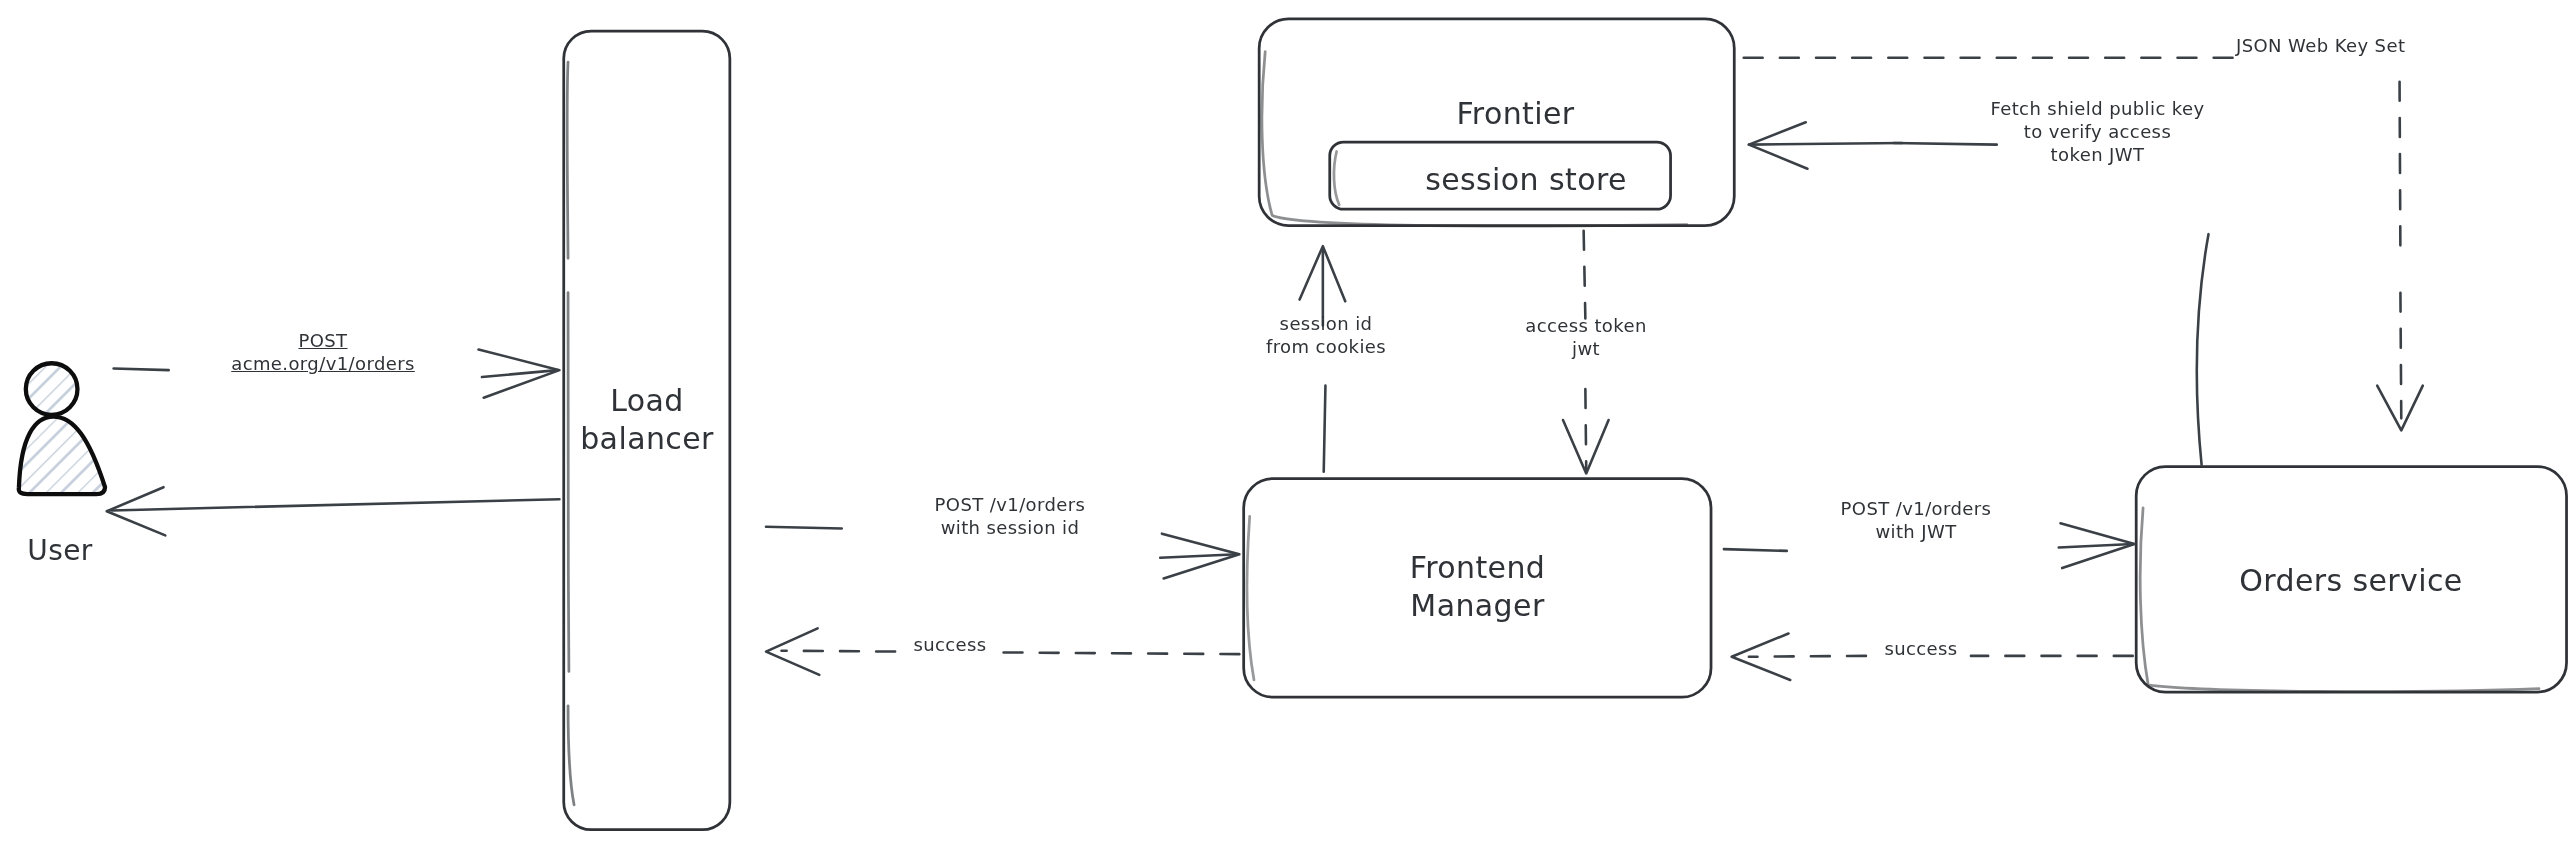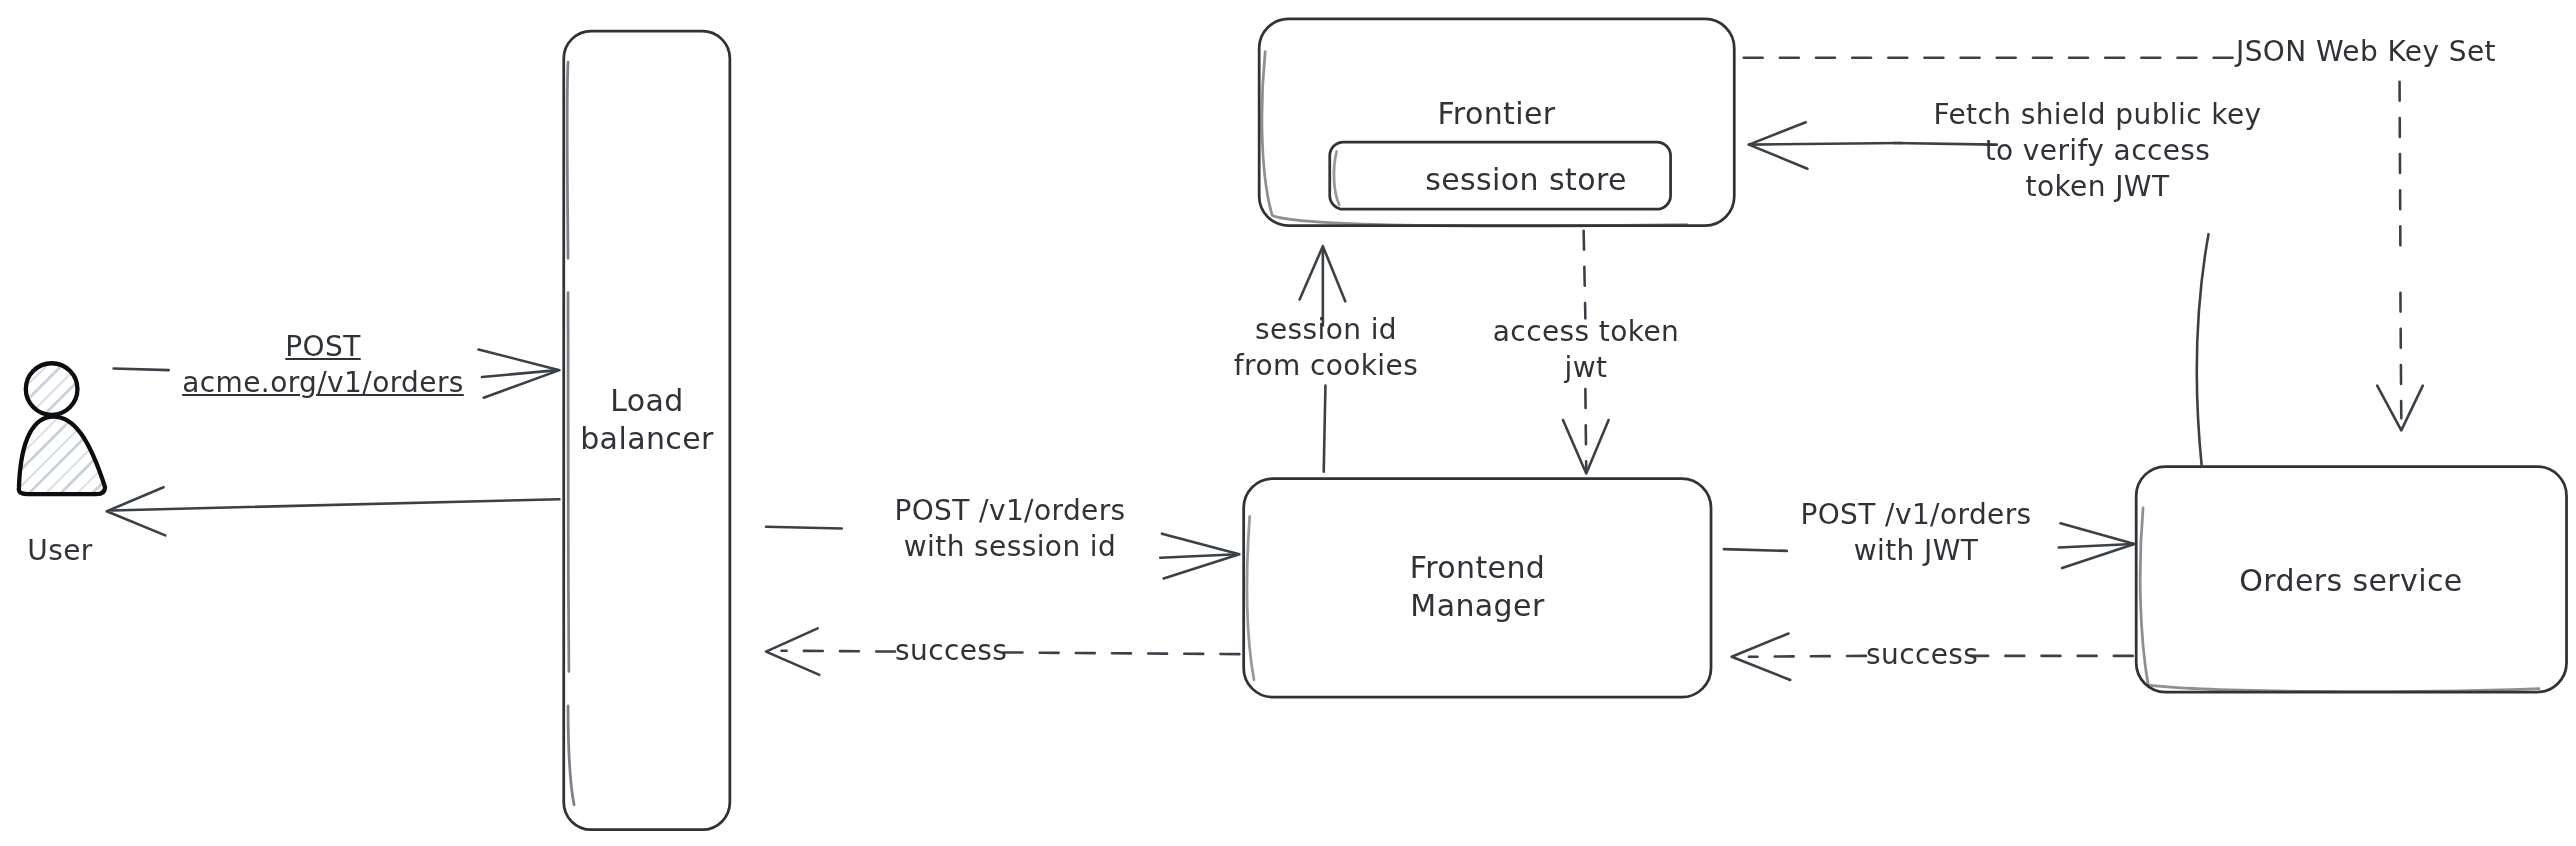--- a/index.html
+++ b/index.html
@@ -50,21 +50,21 @@
     line-height: 1.28;
     text-align: center;
     white-space: pre;
     letter-spacing: 0.4px;
     user-select: none;
   }
   .node-label {
     font-size: 30px;
   }
   .edge-label {
-    font-size: 28px;
+    font-size: 18px;
   }
   .user-label {
     font-size: 28px;
     margin-top: 32px;
   }
 </style>
 </head>
 <body>
 
 <div id="canvas">
@@ -167,21 +167,21 @@
       <path d="M2762 448 L2790 500 L2815 448" class="stroke-thin" fill="none"></path>
     </g>
 
   </svg>
 
   <div class="lbl user-label" style="left:0px; top:501px; width:120px;">User</div>
 
   <div class="lbl node-label" style="left:564px; top:382px; width:166px;">Load
 balancer</div>
 
-  <div class="lbl node-label" style="left:1259px; top:95px; width:475px;">Frontier</div>
+  <div class="lbl node-label" style="left:1259px; top:95px; width:475px;padding-left:19px;">Frontier</div>
 
   <div class="lbl node-label" style="left:1330px; top:161px; width:392px;">session store</div>
 
   <div class="lbl node-label" style="left:1244px; top:549px; width:467px;">Frontend
 Manager</div>
 
   <div class="lbl node-label" style="left:2136px; top:562px; width:430px;">Orders service</div>
 
   <div class="lbl edge-label" style="left:151px; top:329px; width:344px;text-decoration:underline;">POST
 acme.org/v1/orders</div>

